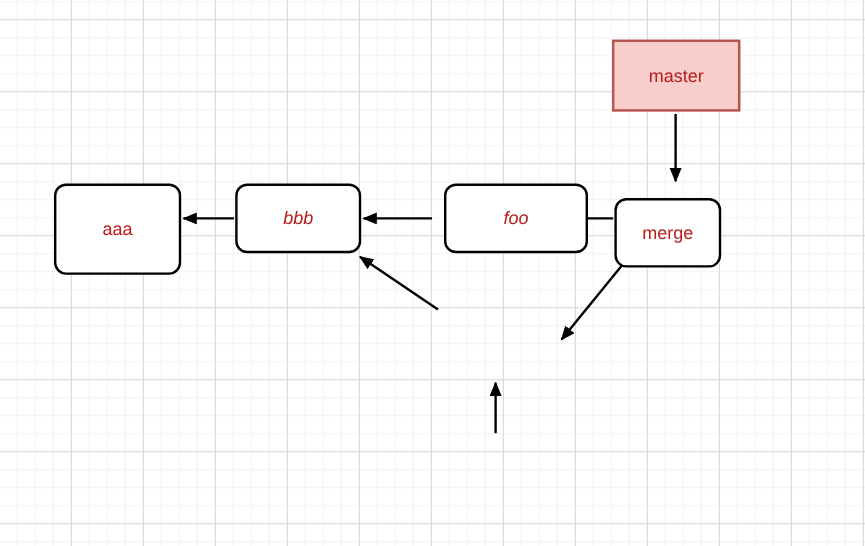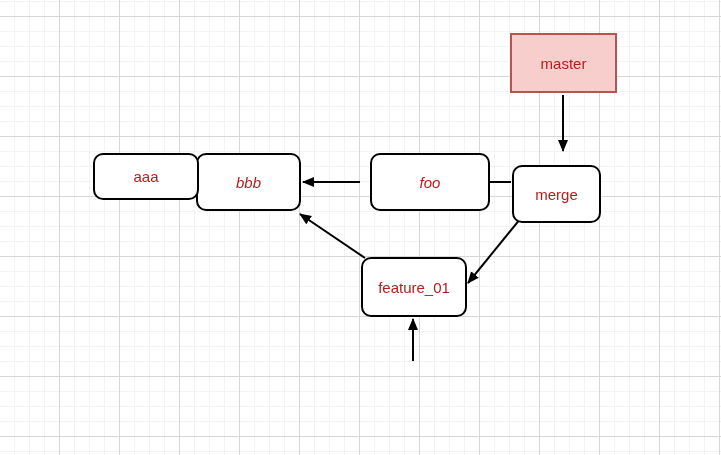--- a/index.html
+++ b/index.html
@@ -50,21 +50,21 @@
   .node.branch {
     background: #f8cecc;
     border: 2px solid #b85450;
     border-radius: 0;
   }
   
   #node-master     { left: 510px; top: 33px;  width: 107px; height: 60px; }
   #node-merge      { left: 512px; top: 165px; width: 89px; height: 58px; }
   #node-foo        { left: 370px; top: 153px; width: 120px; height: 58px; font-style: italic; }
   #node-bbb        { left: 196px; top: 153px; width: 105px; height: 58px; font-style: italic; }
-  #node-aaa        { left: 45px;  top: 153px; width: 106px; height: 47px; margin-left: 48px; }
+  #node-aaa        { left: 45px;  top: 153px; width: 106px; height: 76px; }
   #node-feature01  { left: 361px; top: 257px; width: 106px; height: 60px; }
   #node-feature    { left: 360px; top: 362px; width: 107px; height: 61px; }
 </style>
 </head>
 <body>
 
 <div class="canvas">
 
   <svg class="edge-layer" viewBox="0 0 721 455" xmlns="http://www.w3.org/2000/svg">
     <defs>
@@ -94,18 +94,15 @@
   </div>
 
   <div id="node-bbb" class="node commit">
     <span>bbb</span>
   </div>
 
   <div id="node-aaa" class="node commit">
     <span>aaa</span>
   </div>
 
-  <div id="node-feature01" class="node commit">
-    <span>feature_01</span>
-  </div>
 
 
 </div>
 
 </body></html>

